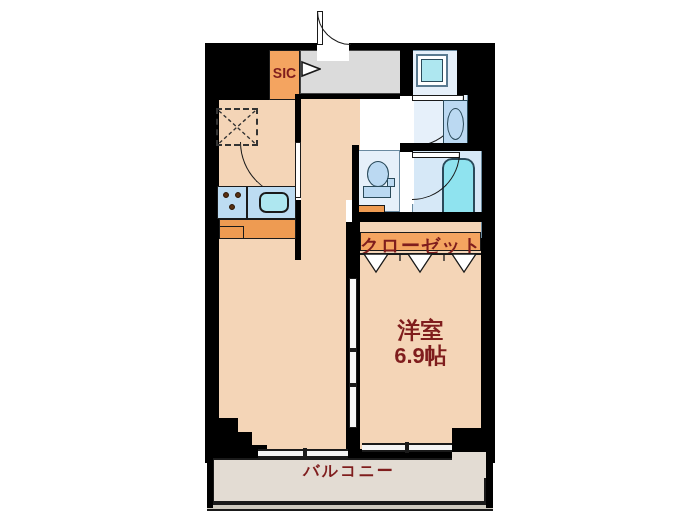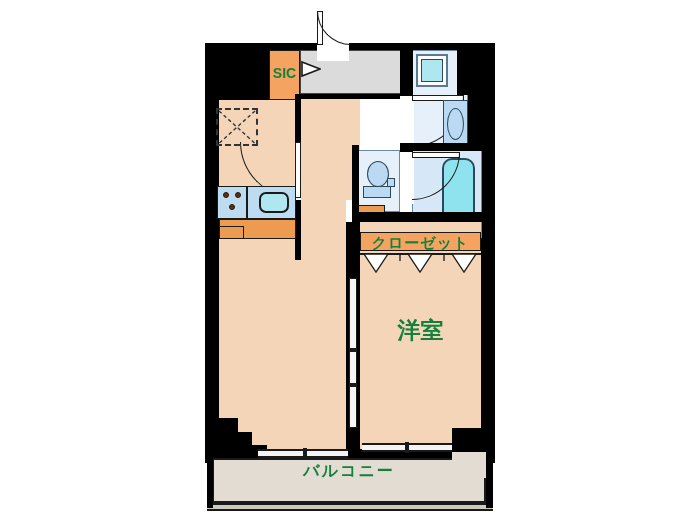--- a/index.html
+++ b/index.html
@@ -30,29 +30,29 @@
   .white     { background: #ffffff; }
   .orange    { background: #F4A460; }
   .orange2   { background: #EE9B52; }
   .kitchenbl { background: #BDDCF2; }
 
   .bordered { box-sizing: border-box; border: 1.5px solid #1a1a1a; }
   .thinline { background: #1a1a1a; }
 
   
   .label {
-    color: #15803d;
+    color: #7f1d1d;
     text-align: center;
     line-height: 1.12;
     white-space: nowrap;
     user-select: none;
   }
   .label-room { font-size: 23px; font-weight: 700; letter-spacing: 0px; }
   .label-room .sub { font-size: 22px; font-weight: 700; display:block; }
-  .label-closet { font-size: 15px; font-weight: 700; letter-spacing: 1px; }
+  .label-closet { font-size: 19px; font-weight: 700; letter-spacing: 1px; }
   .label-balcony { font-size: 16px; font-weight: 700; letter-spacing: 2px; }
   .label-sic { font-size: 14px; font-weight: 700; letter-spacing: 0px; }
 
   
   .dashbox {
     box-sizing: border-box;
     border: 2px dashed #333;
     background: transparent;
   }
   .dash-x { position:absolute; inset:0; }
@@ -236,20 +236,21 @@
     <polygon points="4,1 28,1 16,19" fill="#ffffff" stroke="#1a1a1a" stroke-width="1.3"></polygon>
     <polygon points="48,1 72,1 60,19" fill="#ffffff" stroke="#1a1a1a" stroke-width="1.3"></polygon>
     <polygon points="92,1 116,1 104,19" fill="#ffffff" stroke="#1a1a1a" stroke-width="1.3"></polygon>
     <line x1="40" y1="0.5" x2="40" y2="8" stroke="#1a1a1a" stroke-width="1.3"></line>
     <line x1="84" y1="0.5" x2="84" y2="8" stroke="#1a1a1a" stroke-width="1.3"></line>
   </svg>
 
 
   <div class="abs label label-room" style="left:360px; top:318px; width:121px;">
     <span>洋室</span>
+    <span class="sub">6.9帖</span>
   </div>
 
   <div class="abs wall" style="left:452px; top:428px; width:43px; height:35px;"></div>
 
   <div class="abs slider" style="left:258px; top:449px; width:90px; height:9px;"></div>
   <div class="abs thinline" style="left:303px; top:448px; width:4px; height:11px;"></div>
 
   <div class="abs slider" style="left:362px; top:443px; width:90px; height:9px;"></div>
   <div class="abs thinline" style="left:405px; top:442px; width:4px; height:11px;"></div>
 

